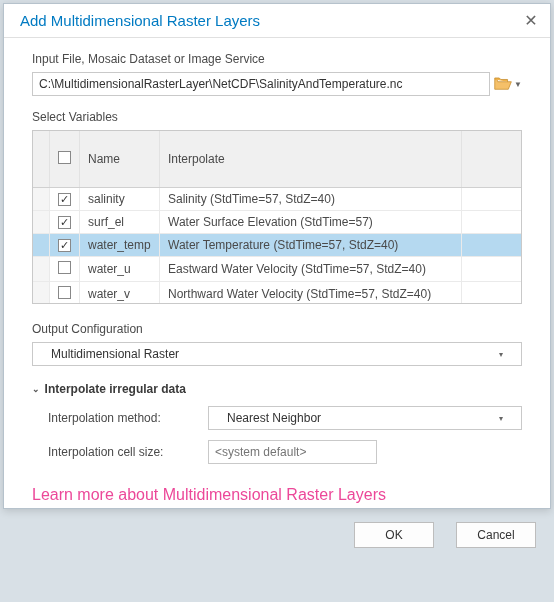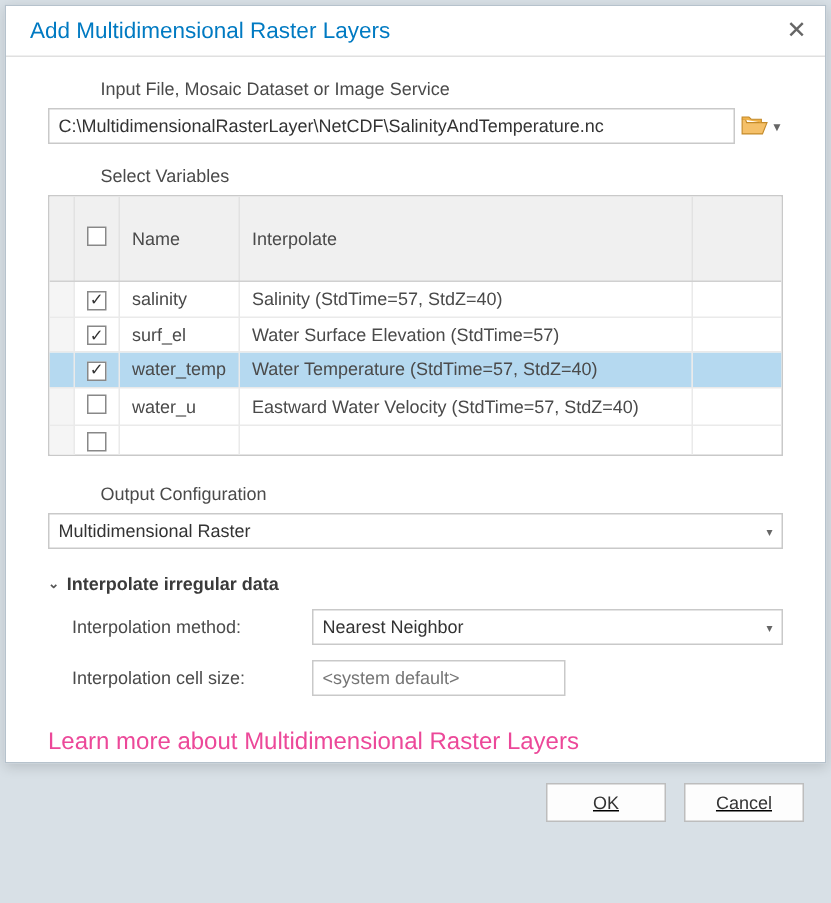--- a/index.html
+++ b/index.html
@@ -45,21 +45,20 @@
   .content {
     padding: 14px 28px 8px 28px;
     flex: 1;
     display: flex;
     flex-direction: column;
   }
   .label {
     color: #4a4a4a;
     margin-bottom: 6px;
     font-size: 12px;
-    margin-left: 35px;
   }
   .input-row {
     display: flex;
     align-items: center;
     gap: 4px;
     margin-bottom: 14px;
   }
   .text-input {
     flex: 1;
     border: 1px solid #c9c9c9;
@@ -134,21 +133,21 @@
     font-size: 10px;
     line-height: 10px;
   }
   .cb.checked::after {
     content: "✓";
     color: #333;
     font-size: 11px;
   }
   .select {
     border: 1px solid #c9c9c9;
-    padding: 4px 6px;
+    padding: 4px 18px;
     font-size: 12px;
     height: 24px;
     background: #fff;
     display: flex;
     align-items: center;
     justify-content: space-between;
     cursor: pointer;
     color: #333;
   }
   .select .caret { font-size: 8px; color:#666; }
@@ -184,22 +183,21 @@
     color: #ec4899;
     font-size: 16px;
     cursor: pointer;
     margin-top: 12px;
     display: inline-block;
   }
   .footer {
     padding: 10px 14px 12px 14px;
     display: flex;
     justify-content: flex-end;
-    gap: 12px;
-    text-decoration: underline;
+    gap: 22px;
   }
   .btn {
     min-width: 80px;
     height: 26px;
     border: 1px solid #bdbdbd;
     background: #fdfdfd;
     font-size: 12px;
     cursor: pointer;
     color: #333;
   }
@@ -261,20 +259,27 @@
               <td>Water Temperature (StdTime=57, StdZ=40)</td>
               <td></td>
             </tr>
             <tr>
               <td class="handle-col"></td>
               <td class="check-col"><span class="cb"></span></td>
               <td>water_u</td>
               <td>Eastward Water Velocity (StdTime=57, StdZ=40)</td>
               <td></td>
             </tr>
+            <tr>
+              <td class="handle-col"></td>
+              <td class="check-col"><span class="cb"></span></td>
+              <td>water_v</td>
+              <td>Northward Water Velocity (StdTime=57, StdZ=40)</td>
+              <td></td>
+            </tr>
             <tr class="empty">
               <td class="handle-col"></td>
               <td class="check-col"><span class="cb"></span></td>
               <td></td>
               <td></td>
               <td></td>
             </tr>
           </tbody>
       </table>
     </div>

